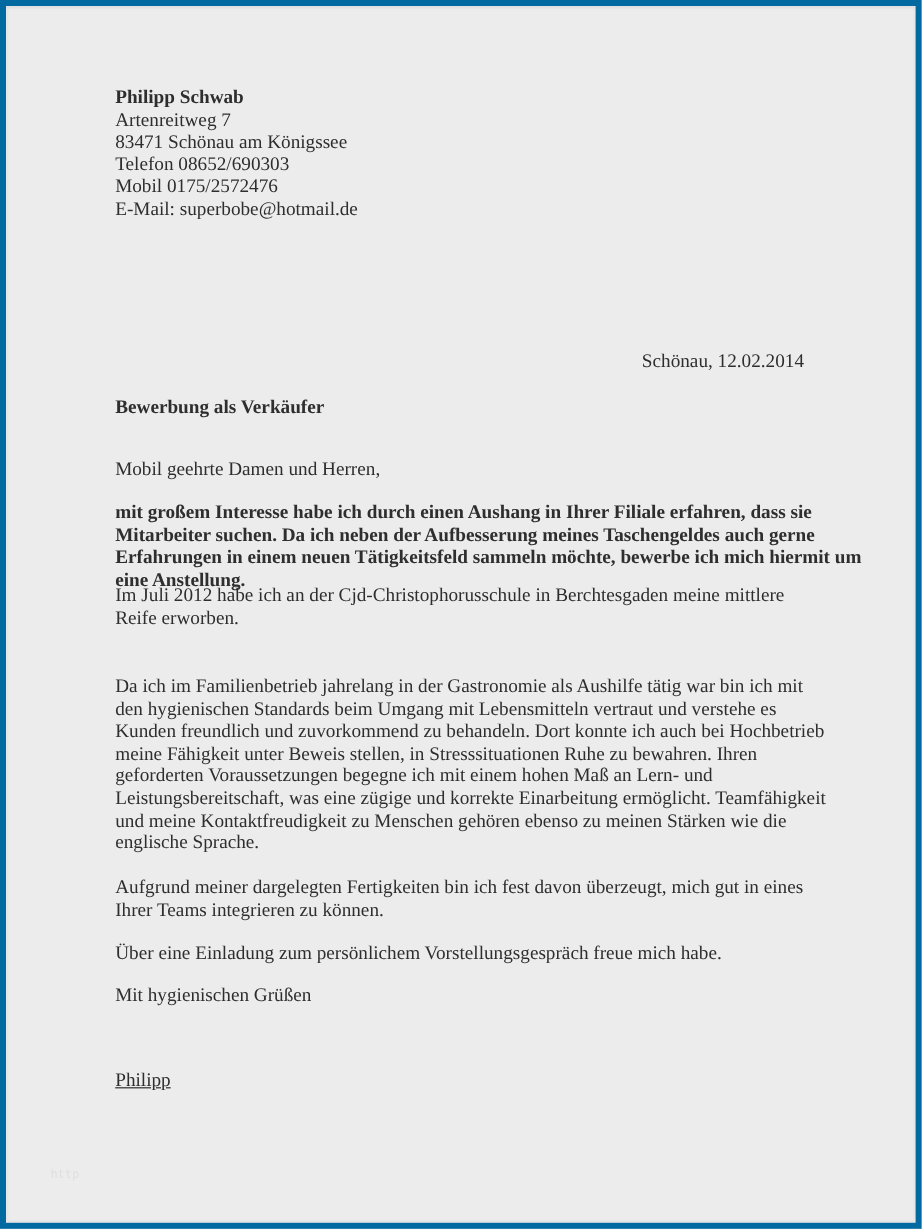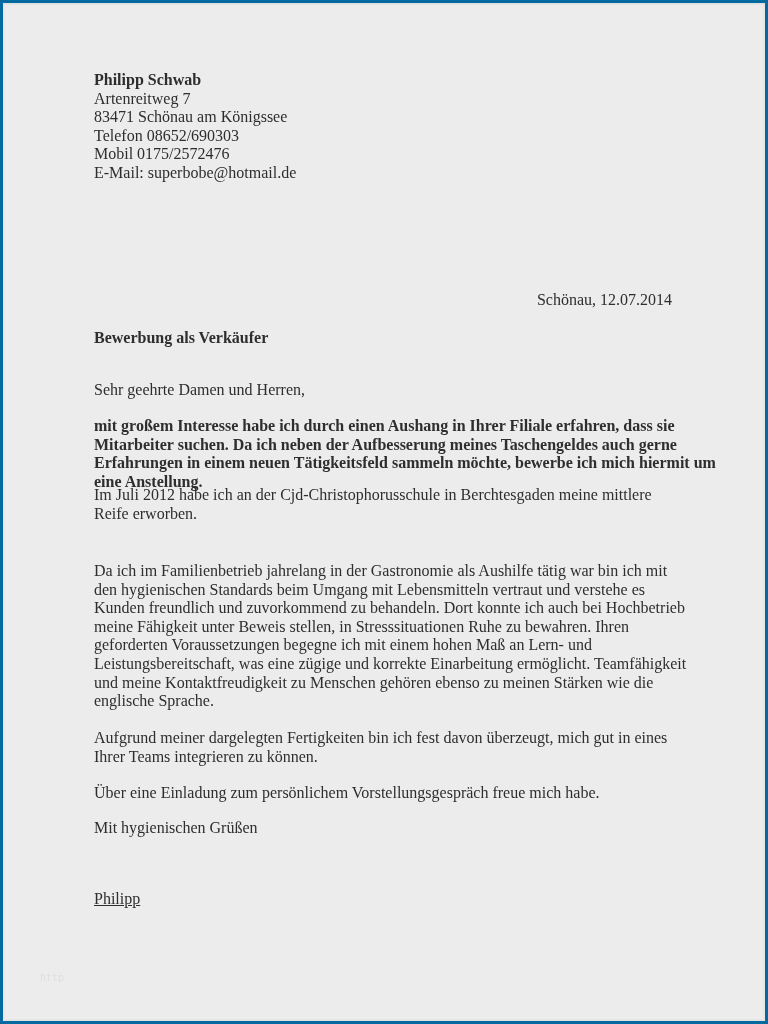--- a/index.html
+++ b/index.html
@@ -6,21 +6,21 @@
   html, body { width: 768px; height: 1024px; }
   body {
     font-family: "Liberation Serif", "DejaVu Serif", serif;
     background: #ececec;
   }
   .page {
     position: relative;
     width: 768px;
     height: 1024px;
     background: #ececec;
-    border: 3px solid #0369a1;
+    border: 5px solid #0369a1;
     box-shadow: inset 0 2px 0 #e2e2e2,
                 inset 2px 0 0 #e7e7e7,
                 inset 0 -2px 0 #e4e4e4,
                 inset -2px 0 0 #e7e7e7;
     overflow: hidden;
     color: #2e2e2e;
     font-size: 16px;
     line-height: 18.6px;
   }
   .block { position: absolute; left: 91px; white-space: pre; }
@@ -53,25 +53,25 @@
 <div class="page">
 
   <div class="block sender"><span class="bold">Philipp Schwab</span>
 <span>Artenreitweg 7
 83471 Schönau am Königssee
 Telefon 08652/690303
 Mobil 0175/2572476
 E-Mail: superbobe@hotmail.de</span></div>
 
 
-  <div class="block date-line">Schönau, 12.07.2014</div>
+  <div class="block date-line">Schönau, 12.02.2014</div>
 
   <div class="block subject">Bewerbung als Verkäufer</div>
 
-  <div class="block salutation">Sehr geehrte Damen und Herren,</div>
+  <div class="block salutation">Mobil geehrte Damen und Herren,</div>
 
   <div class="block p1">mit großem Interesse habe ich durch einen Aushang in Ihrer Filiale erfahren, dass sie
 Mitarbeiter suchen. Da ich neben der Aufbesserung meines Taschengeldes auch gerne
 Erfahrungen in einem neuen Tätigkeitsfeld sammeln möchte, bewerbe ich mich hiermit um
 eine Anstellung.</div>
 
   <div class="block p2">Im Juli 2012 habe ich an der Cjd-Christophorusschule in Berchtesgaden meine mittlere
 Reife erworben.</div>
 
   <div class="block p3">Da ich im Familienbetrieb jahrelang in der Gastronomie als Aushilfe tätig war bin ich mit

